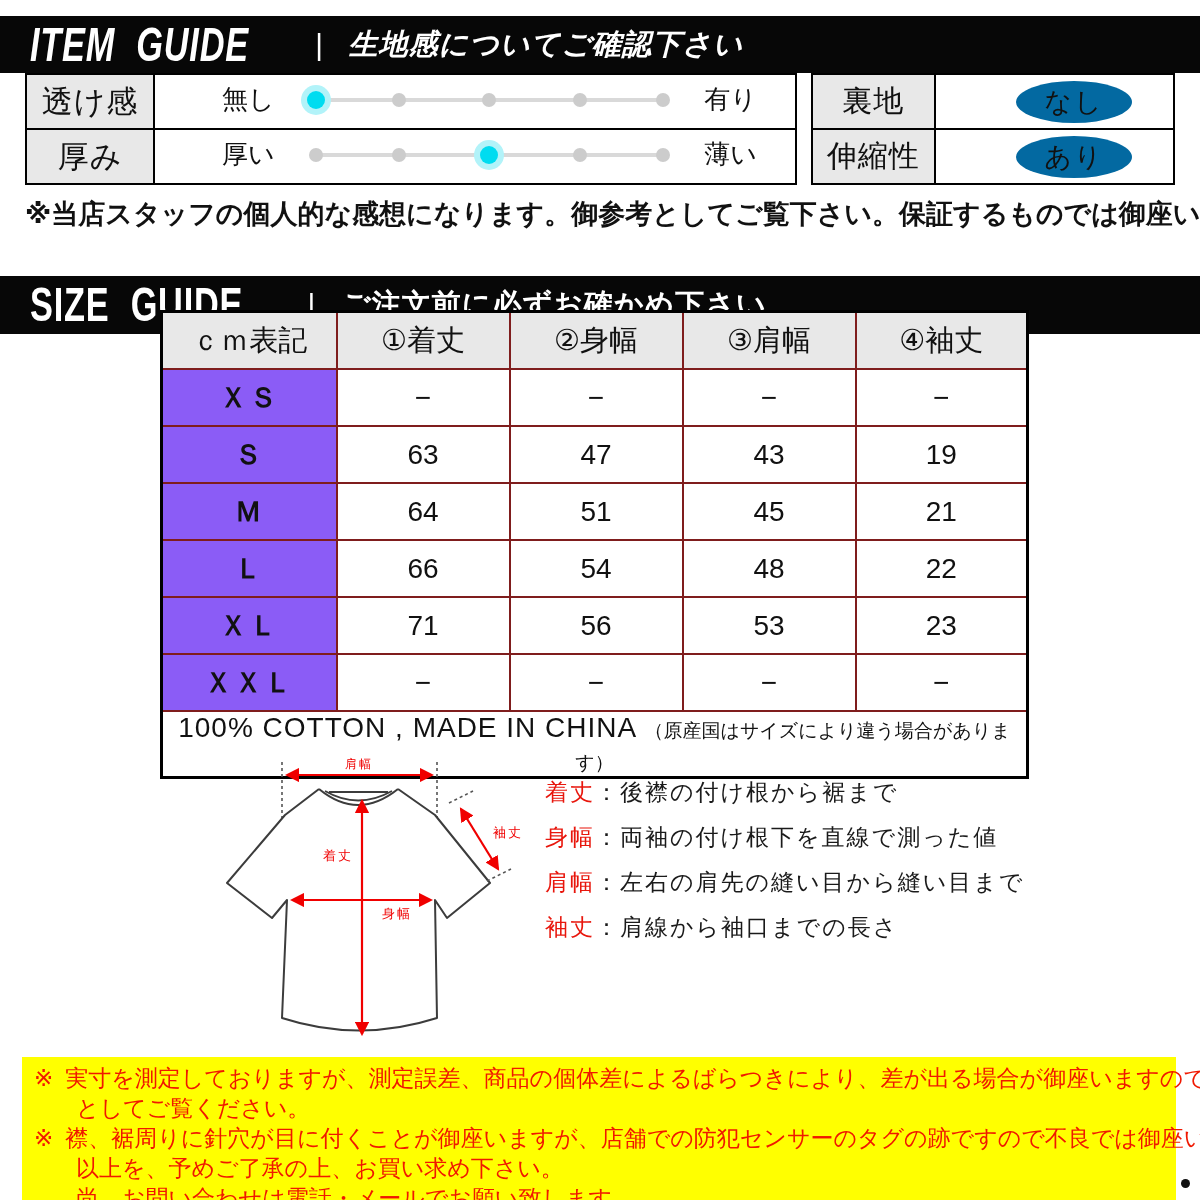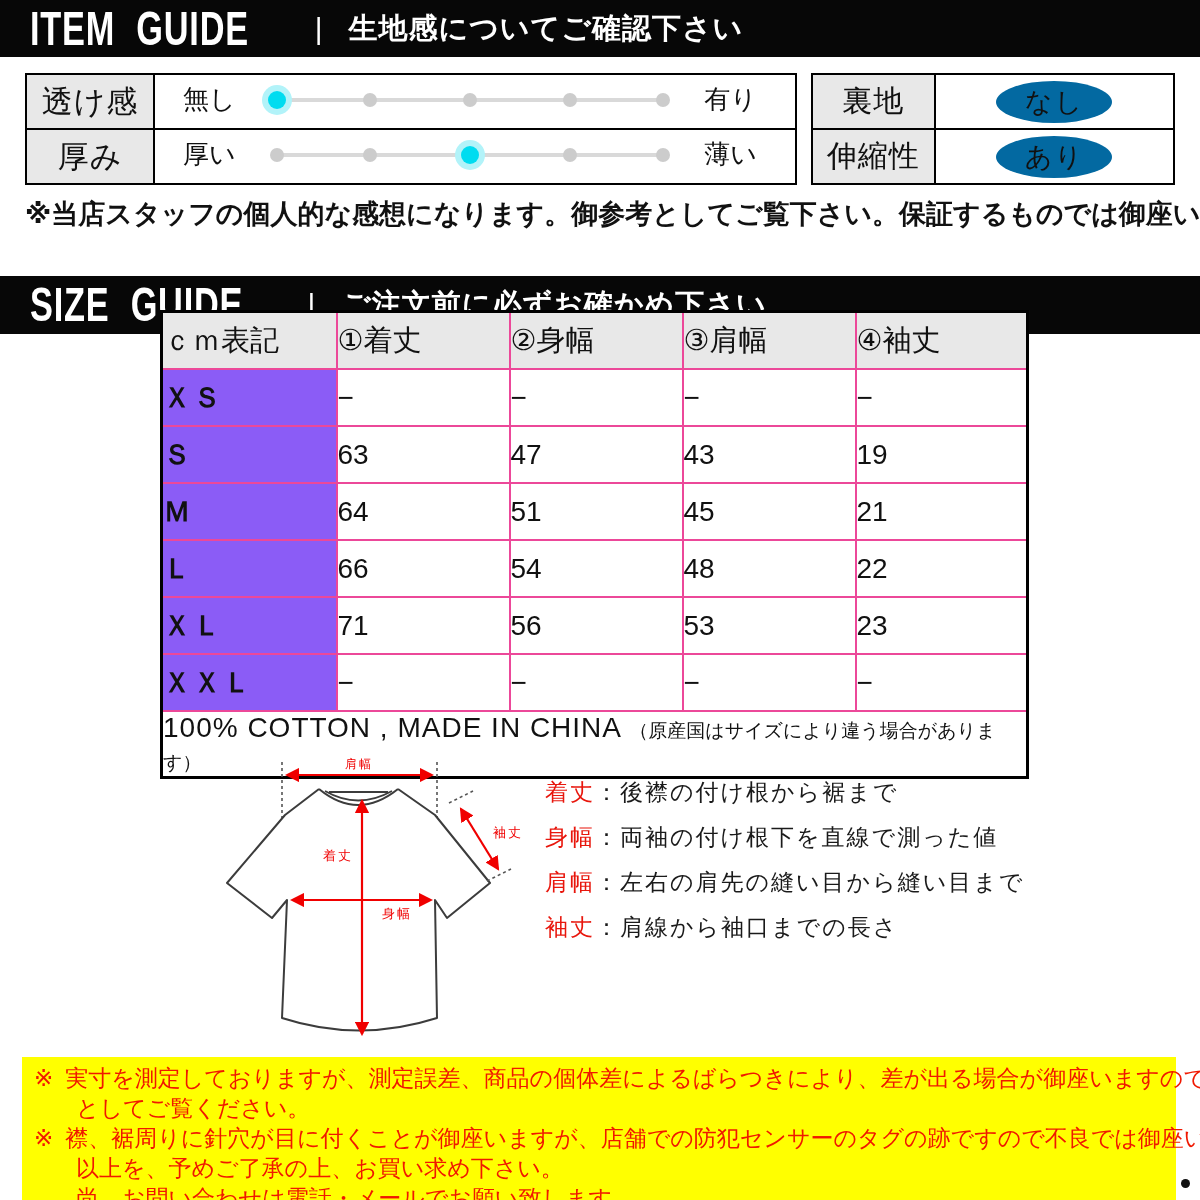--- a/index.html
+++ b/index.html
@@ -18,21 +18,21 @@
     display:inline-block;transform:scale(0.78,1.08);transform-origin:left center;white-space:nowrap;
   }
   .bar .sep{color:#fff;font-size:30px;margin:0 26px 0 4px;font-weight:normal;}
   .bar .jp-sub{color:#fff;font-weight:bold;font-size:29px;letter-spacing:1px;white-space:nowrap;}
 
   
   .fabric-wrap{position:absolute;top:73px;left:25px;width:1150px;height:112px;display:flex;}
   .fab-table{border:2px solid #000;box-sizing:border-box;display:flex;flex-direction:column;background:#fff;}
   .fab-left{width:780px;}
   .fab-right{width:368px;margin-left:14px;}
-  .fab-row{flex:1;display:flex;box-sizing:border-box;}
+  .fab-row{flex:1;display:flex;box-sizing:border-box;gap:39px;}
   .fab-row + .fab-row{border-top:2px solid #000;}
   .fab-label{
     width:128px;background:#e8e8e8;border-right:2px solid #000;box-sizing:border-box;
     display:flex;align-items:center;justify-content:center;font-size:31px;letter-spacing:1px;
   }
   .fab-right .fab-label{width:123px;font-size:30px;}
   .fab-value{flex:1;display:flex;align-items:center;justify-content:center;}
   .slider-cell{flex:1;display:flex;align-items:center;padding:0 38px 4px 28px;box-sizing:border-box;}
   .slider-end{font-size:26px;white-space:nowrap;}
   .slider{flex:1;position:relative;height:22px;margin:0 34px;}
@@ -59,21 +59,21 @@
     position:absolute;top:196px;left:25px;width:1150px;text-align:center;
     font-size:27px;font-weight:bold;letter-spacing:0px;white-space:nowrap;
   }
 
   
   .size-table{
     position:absolute;top:310px;left:160px;width:866px;border-collapse:collapse;
     border:3px solid #000;table-layout:fixed;
   }
   .size-table td,.size-table th{
-    border:2px solid #ec4899;height:55px;text-align:left;vertical-align:middle;
+    border:2px solid #7f1d1d;height:55px;text-align:center;vertical-align:middle;
     font-weight:normal;padding:0;
   }
   .size-table .hdr{background:#e8e8e8;font-size:29px;}
   .size-table .szc{background:#8b5cf6;font-size:28px;letter-spacing:2px;font-weight:bold;}
   .size-table .val{font-size:28px;}
   .size-table .foot{font-size:28px;letter-spacing:1px;height:57px;}
   .size-table .foot .small{font-size:19px;letter-spacing:0;}
 
   
   .diagram{position:absolute;left:225px;top:757px;width:320px;height:296px;}
@@ -89,21 +89,21 @@
   }
   .note-line{line-height:30px;white-space:nowrap;}
   .note-line .marker{margin-right:12px;}
   .note-line.cont{padding-left:42px;}
 
   .stray-dot{position:absolute;left:1181px;top:1179px;width:9px;height:9px;border-radius:50%;background:#111;}
 </style>
 </head>
 <body>
 
-<div class="bar" style="top:0;">
+<div class="bar" style="top:16px;font-style:italic;">
   <span class="en-title">ITEM GUIDE</span>
   <span class="sep">|</span>
   <span class="jp-sub">生地感についてご確認下さい</span>
 </div>
 
 <div class="fabric-wrap">
   <div class="fab-table fab-left">
     <div class="fab-row">
       <div class="fab-label">透け感</div>
       <div class="slider-cell">

